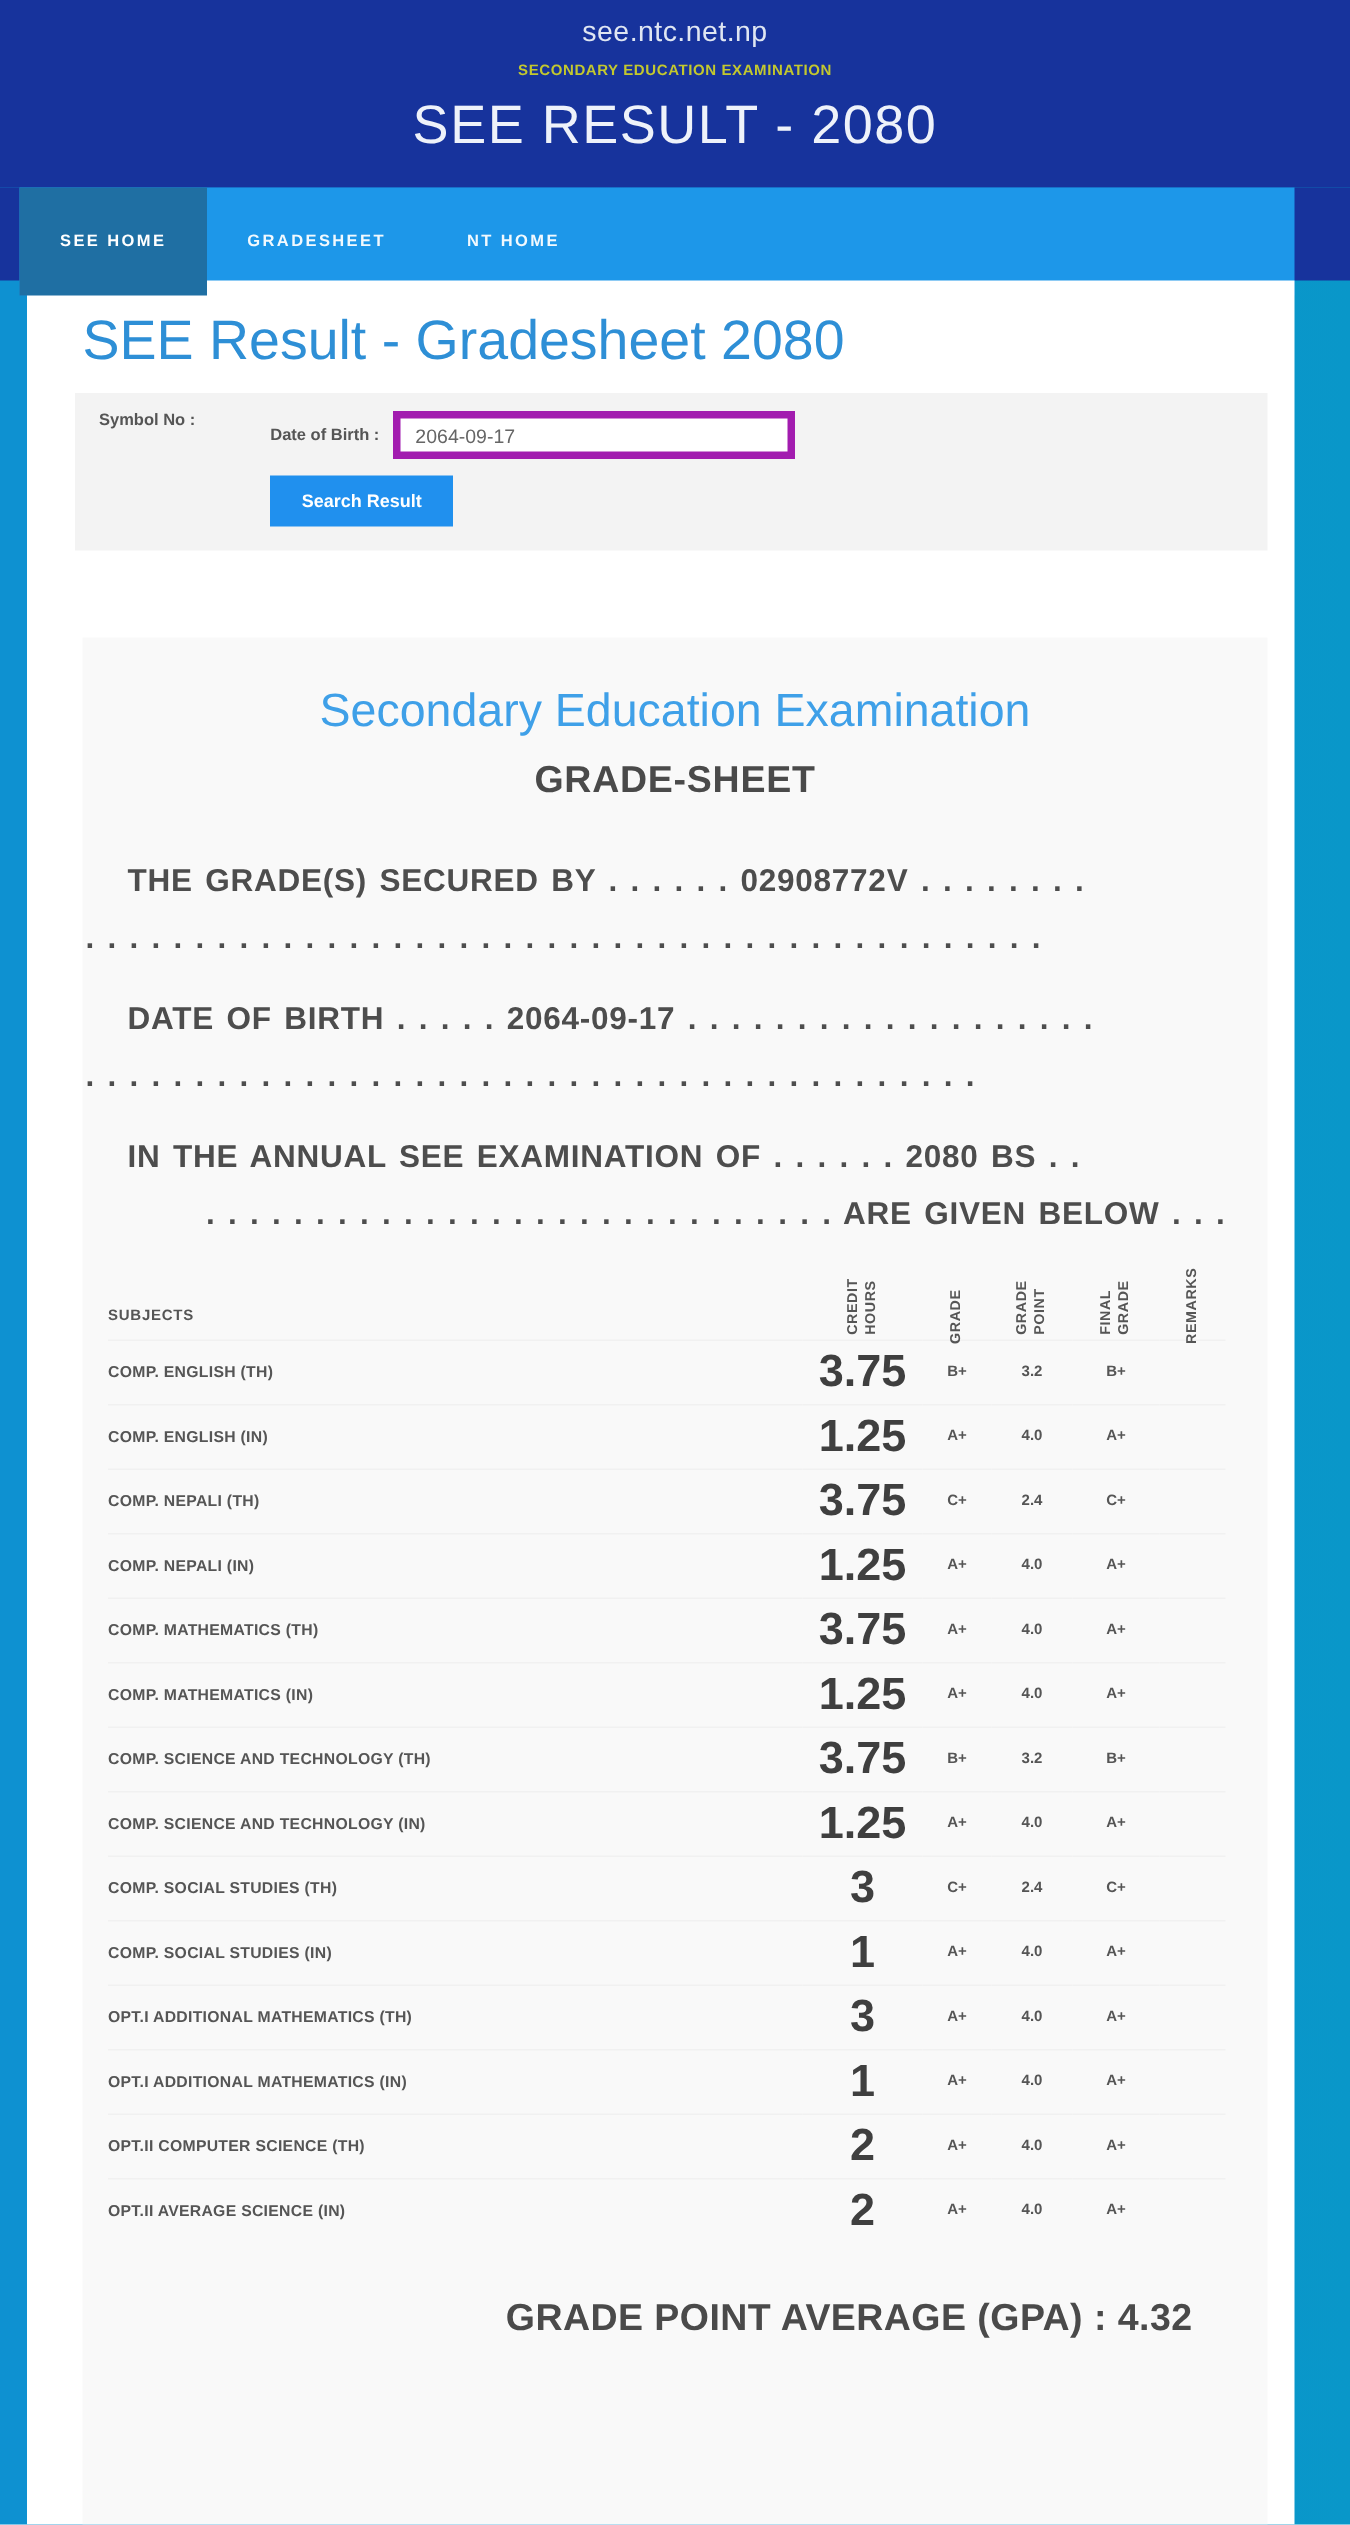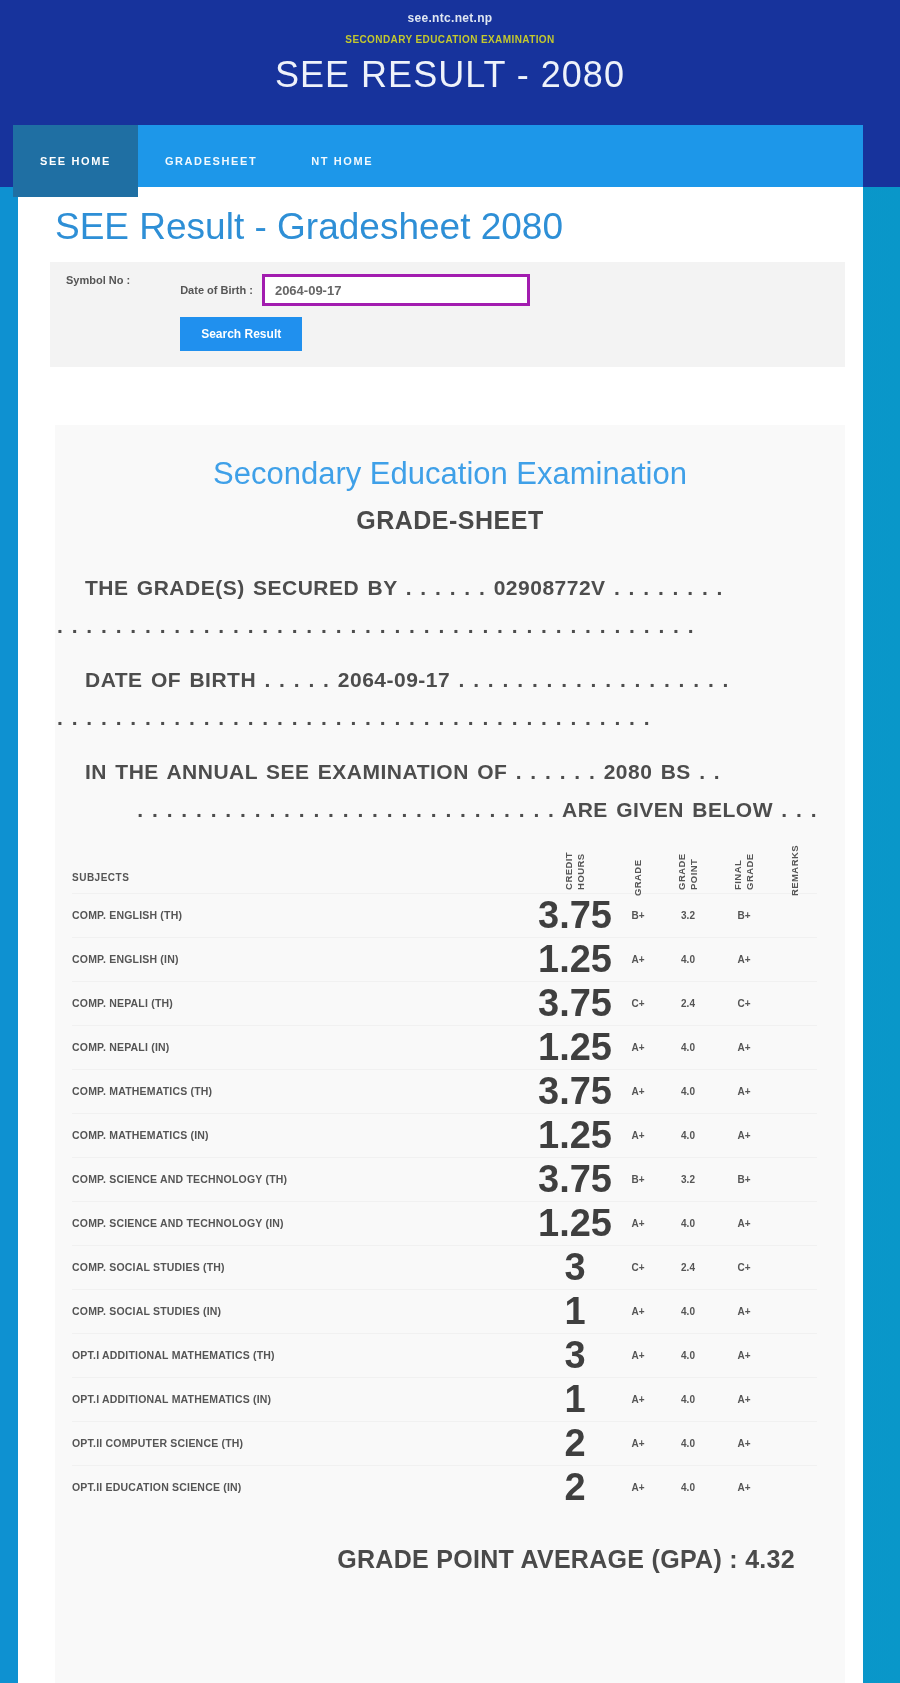--- a/index.html
+++ b/index.html
@@ -3,38 +3,38 @@
 <meta charset="utf-8">
 <style>
   * { margin:0; padding:0; box-sizing:border-box; }
   html,body { width:900px; height:1683px; overflow:hidden; }
   body {
     font-family:"Liberation Sans", sans-serif;
     background:linear-gradient(90deg,#0e91d1 0%,#0e91d1 40%,#0997c9 100%);
   }
   
   .site-header { background:#17339c; height:125px; text-align:center; }
-  .site-url { padding-top:11px; font-size:12px; color:#dfe6f2; font-weight:700; letter-spacing:.3px; }
+  .site-url { padding-top:11px; font-size:19px; color:#dfe6f2; font-weight:400; letter-spacing:.3px; }
   .site-sub { margin-top:9px; font-size:10px; font-weight:bold; color:#c3c82e; letter-spacing:.4px; }
   .site-title { margin-top:9px; font-size:36px; color:#eef2fa; letter-spacing:1px; font-weight:400; }
   
   .nav-row { background:#17339c; height:62px; }
   .nav-strip { margin:0 37px 0 13px; height:72px; background:#1d97e9; display:flex; align-items:stretch; }
   .nav-tab { display:flex; align-items:center; padding:0 27px; font-size:11px; font-weight:bold;
              letter-spacing:1.6px; color:rgba(255,255,255,.94); cursor:pointer; }
   .nav-tab.active { background:#1f6fa3; color:#fff; }
   
   .content { margin:0 37px 0 18px; background:#ffffff; height:1496px; overflow:hidden; }
   .page-title { padding-top:18px; margin-left:37px; font-size:37px; line-height:44px; color:#2e8fd6; font-weight:400; }
   
   .form-panel { margin:13px 18px 0 32px; background:#f3f3f3; padding:12px 16px 16px 16px; display:flex; }
   .field-label { font-size:11px; font-weight:bold; color:#555; }
   .symbol-col .field-label { margin-bottom:23px; display:block; }
-  .text-input { background:#fff; border:3px solid #a21caf; font-size:13px; color:#666; padding:0 10px;
-                font-family:"Liberation Sans",sans-serif;font-weight:bold; }
+  .text-input { background:#fff; border:5px solid #a21caf; font-size:13px; color:#666; padding:0 10px;
+                font-family:"Liberation Sans",sans-serif; }
   .symbol-input { width:196px; height:34px; }
   .dob-col { margin-left:50px; }
   .dob-row { display:flex; align-items:center; }
   .dob-input { width:268px; height:32px; margin-left:9px; }
   .search-btn { margin-top:11px; background:#2090ee; color:#fff; border:none; font-size:12px; font-weight:bold;
                 padding:10px 21px; cursor:pointer; font-family:"Liberation Sans",sans-serif; }
   
   .card { margin:58px 18px 0 37px; background:#f9f9f9; padding-bottom:160px; }
   .org-title { padding-top:30px; font-size:31px; line-height:38px; color:#3fa0e8; text-align:center; font-weight:400; }
   .doc-title { margin-top:12px; font-size:25px; line-height:30px; color:#4a4a4a; text-align:center;
@@ -49,21 +49,21 @@
   table.grades { margin-left:17px; width:745px; table-layout:fixed; border-collapse:collapse; }
   .col-subject{width:463px;} .col-credit{width:80px;} .col-grade{width:46px;}
   .col-point{width:54px;} .col-final{width:58px;} .col-remarks{width:44px;}
   thead th { height:64px; position:relative; vertical-align:bottom; font-weight:bold; color:#555; }
   th.h-subjects { text-align:left; font-size:10px; letter-spacing:.5px; padding-bottom:10px; }
   th.vert .rot { position:absolute; left:50%; bottom:20px; width:58px; margin-left:-29px;
                  transform:rotate(-90deg); font-size:9.5px; line-height:1.25; text-align:left;
                  letter-spacing:.4px; }
   tbody td { height:43px; border-top:1px solid #f1f1f1; vertical-align:middle; }
   td.subject { font-size:10.5px; font-weight:bold; color:#555; letter-spacing:.2px; }
-  td.credit  { font-size:38px; font-weight:bold; color:#3f3f3f; text-align:center; }
+  td.credit  { font-size:30px; font-weight:bold; color:#3f3f3f; text-align:center; }
   td.grade, td.point, td.final, td.remarks { font-size:10px; font-weight:bold; color:#555; text-align:center; }
   .gpa-line { margin:36px 50px 0 0; text-align:right; font-size:25px; font-weight:bold;
               color:#4a4a4a; letter-spacing:.3px; }
 </style>
 </head>
 <body>
 
 <header class="site-header">
   <div class="site-url">see.ntc.net.np</div>
   <div class="site-sub">SECONDARY EDUCATION EXAMINATION</div>
@@ -254,21 +254,21 @@
   <tr>
     <td class="subject">OPT.II COMPUTER SCIENCE (TH)</td>
     <td class="credit">2</td>
     <td class="grade">A+</td>
     <td class="point">4.0</td>
     <td class="final">A+</td>
     <td class="remarks"></td>
   </tr>
 
   <tr>
-    <td class="subject">OPT.II EDUCATION SCIENCE (IN)</td>
+    <td class="subject">OPT.II AVERAGE SCIENCE (IN)</td>
     <td class="credit">2</td>
     <td class="grade">A+</td>
     <td class="point">4.0</td>
     <td class="final">A+</td>
     <td class="remarks"></td>
   </tr>
 </tbody>
     </table>
 
     <div class="gpa-line">GRADE POINT AVERAGE (GPA) : 4.32</div>

